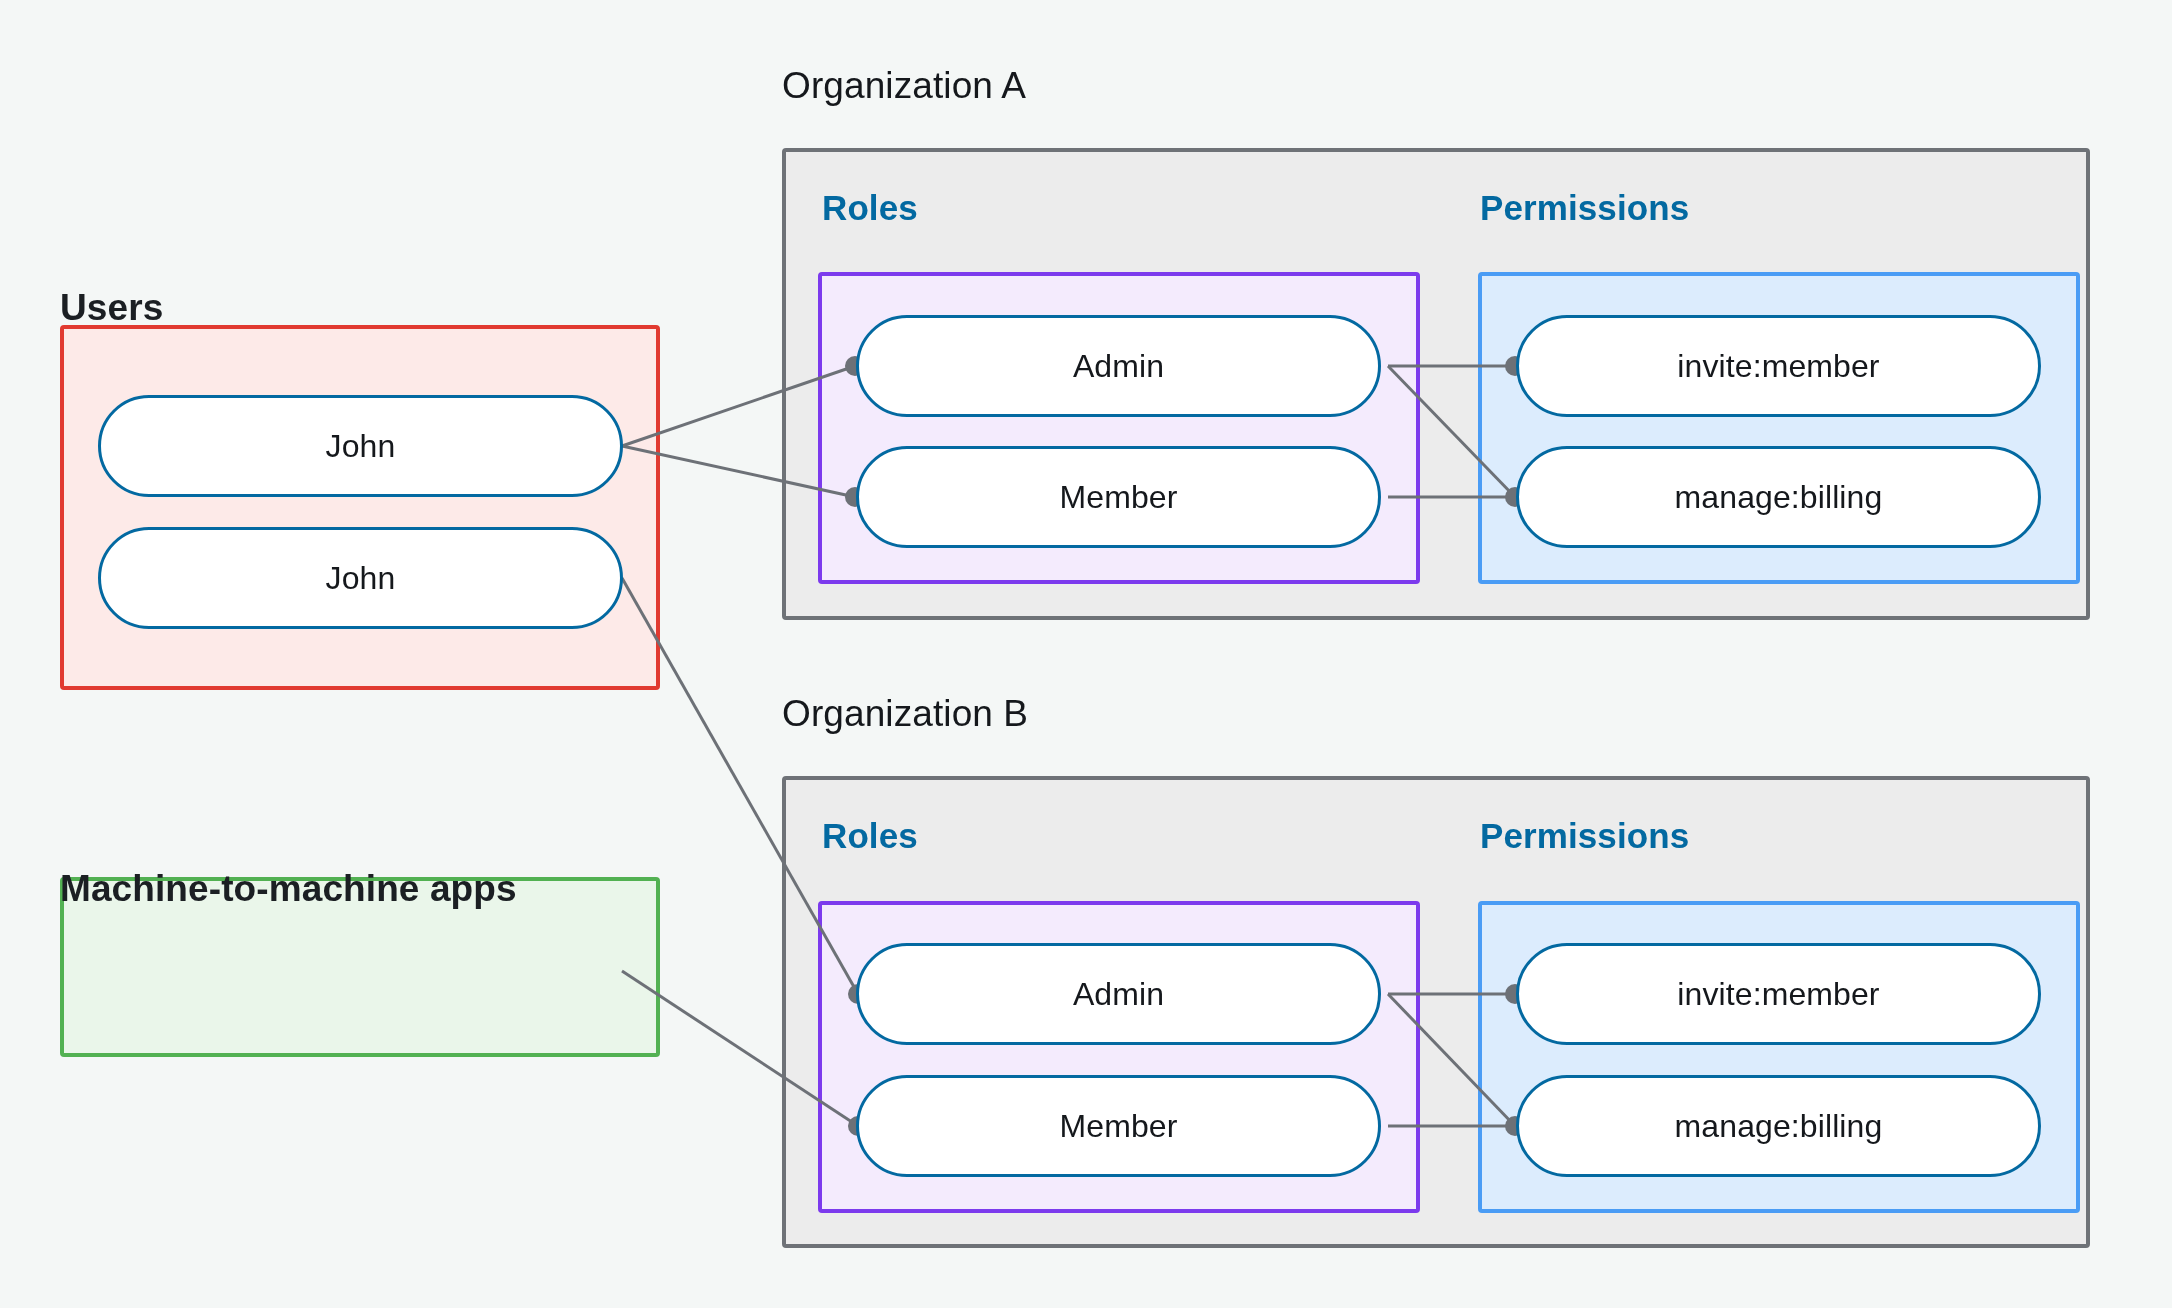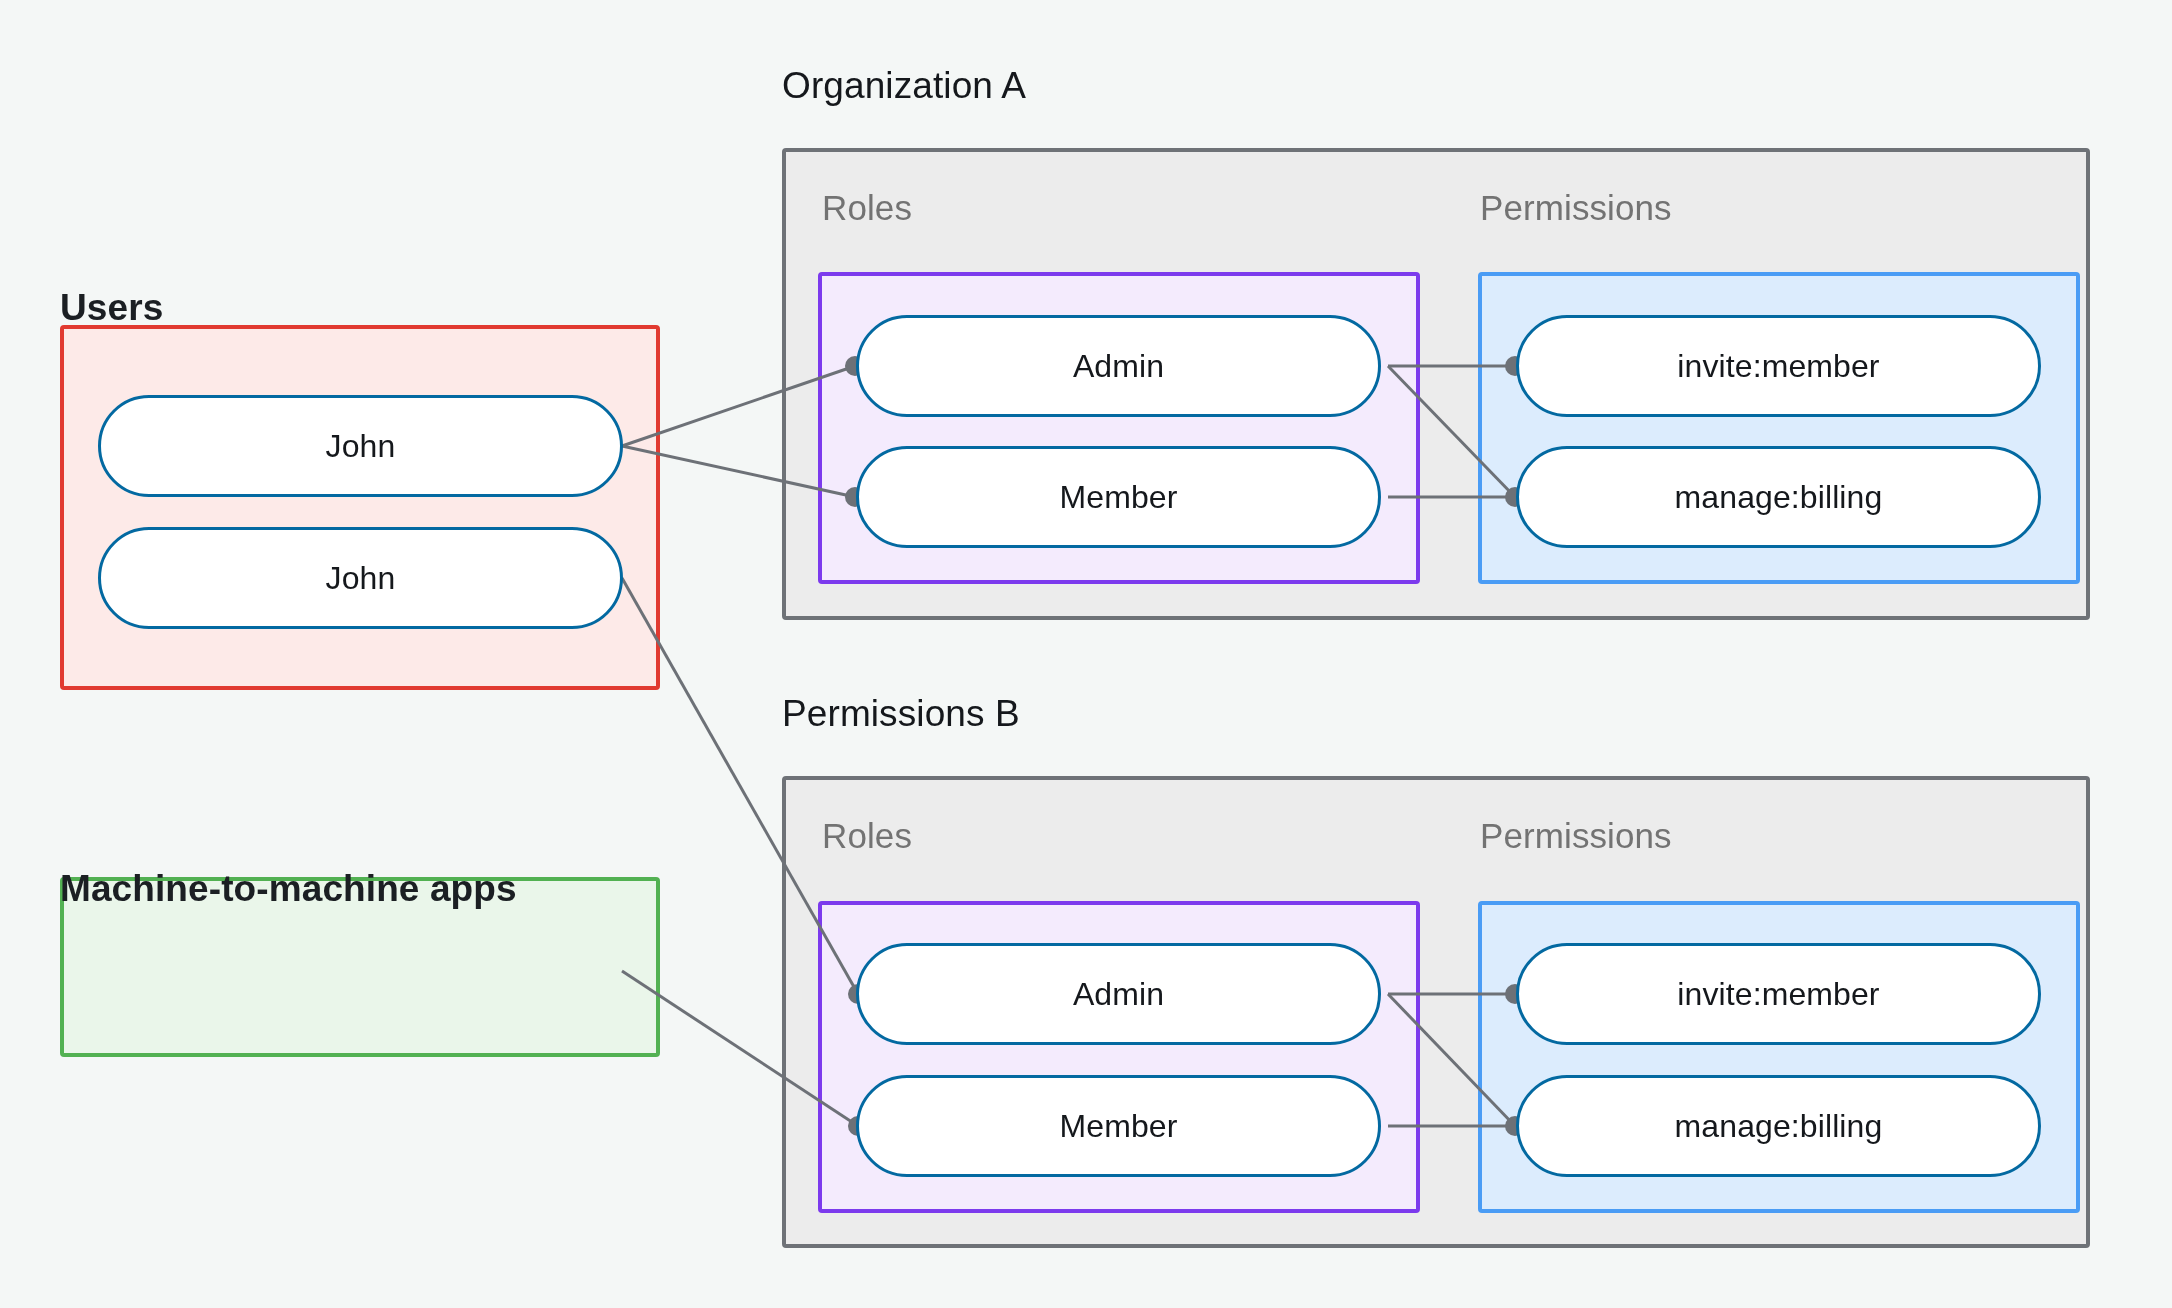--- a/index.html
+++ b/index.html
@@ -46,22 +46,22 @@
     font-size: 37px;
     font-weight: 400;
     color: #15181c;
     letter-spacing: 0.1px;
     white-space: nowrap;
     z-index: 3;
   }
   .section-title {
     position: absolute;
     font-size: 35px;
-    font-weight: 400;
-    color: #737373;
+    font-weight: 700;
+    color: #0369a1;
     letter-spacing: 0.1px;
     white-space: nowrap;
     z-index: 7;
     text-align: right;
   }
 
   
   .box {
     position: absolute;
     box-sizing: border-box;
@@ -174,21 +174,21 @@
   <div class="box box-perms" style="left:1478px; top:272px; width:602px; height:312px;"></div>
 
   <div class="node" style="left:856px; top:315px; width:525px; height:102px;">Admin</div>
 
   <div class="node" style="left:856px; top:446px; width:525px; height:102px;">Member</div>
 
   <div class="node" style="left:1516px; top:315px; width:525px; height:102px;">invite:member</div>
 
   <div class="node" style="left:1516px; top:446px; width:525px; height:102px;">manage:billing</div>
 
-  <div class="org-title" style="left:782px; top:693px;">Permissions B</div>
+  <div class="org-title" style="left:782px; top:693px;">Organization B</div>
 
   <div class="box box-org" style="left:782px; top:776px; width:1308px; height:472px;"></div>
 
   <div class="section-title" style="left:822px; top:816px;">Roles</div>
 
   <div class="section-title" style="left:1480px; top:816px;">Permissions</div>
 
   <div class="box box-roles" style="left:818px; top:901px; width:602px; height:312px;"></div>
 
   <div class="box box-perms" style="left:1478px; top:901px; width:602px; height:312px;"></div>

